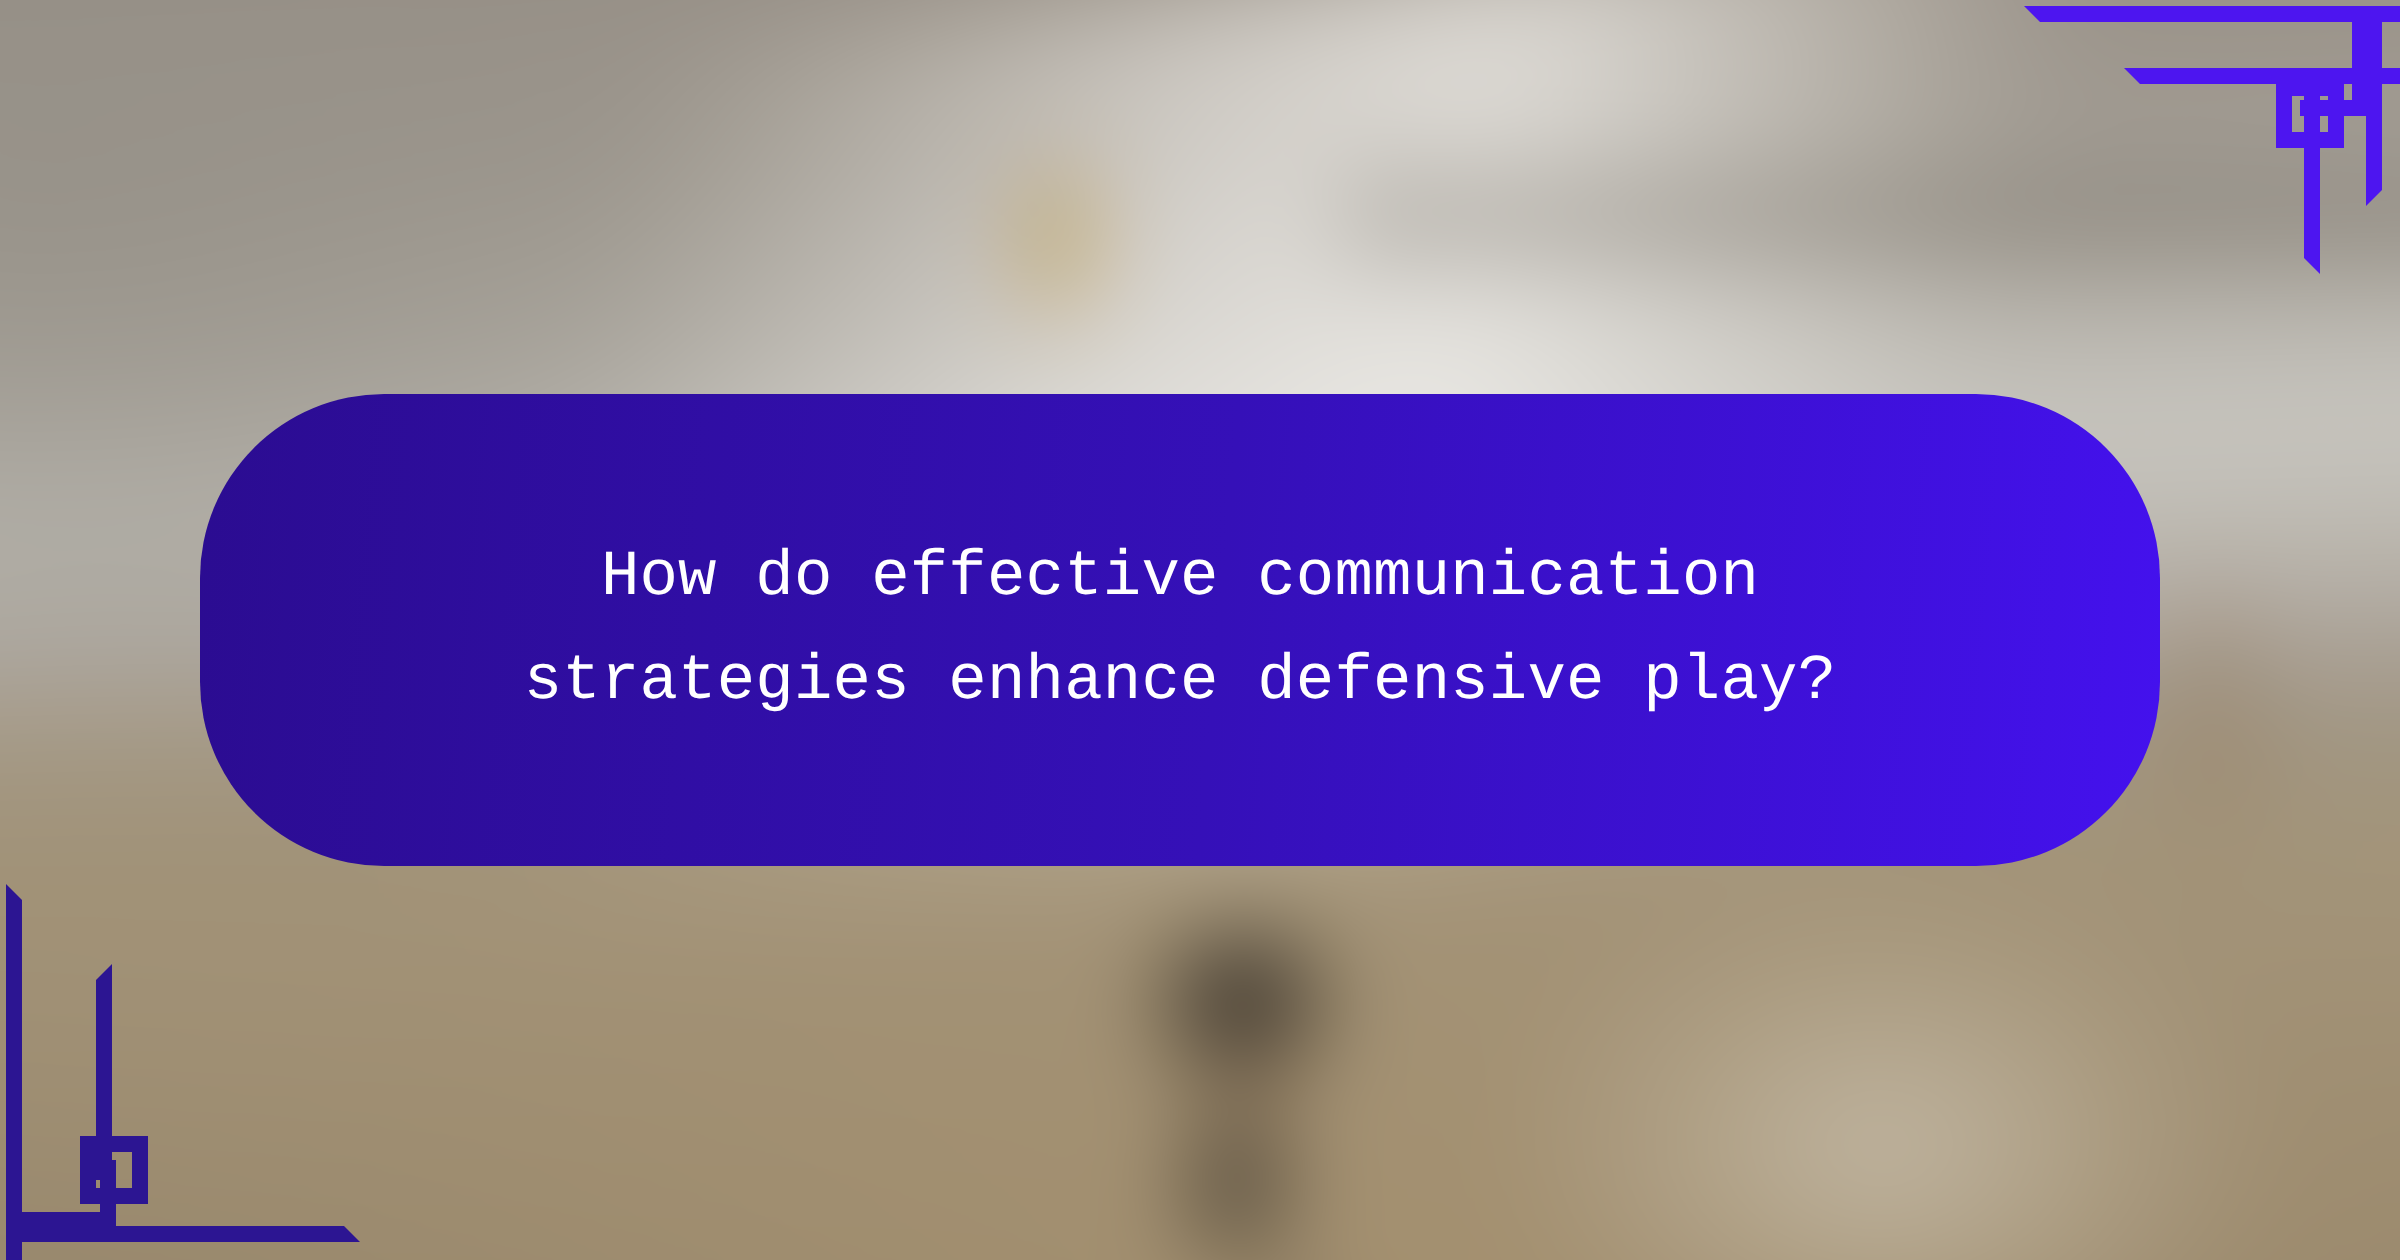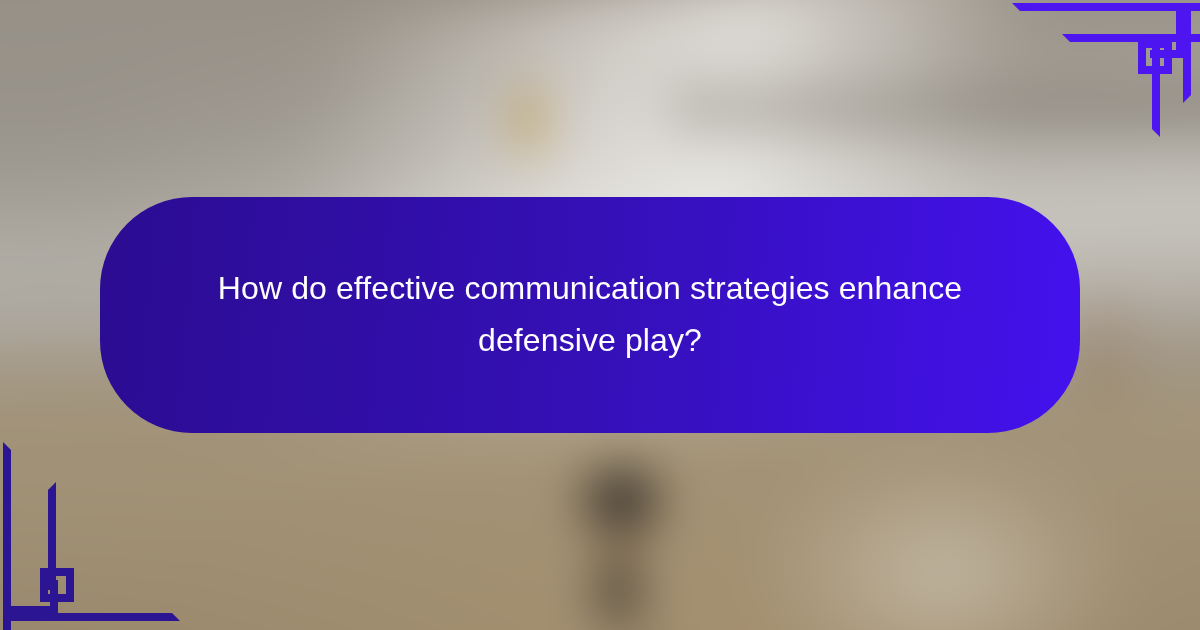--- a/index.html
+++ b/index.html
@@ -221,17 +221,17 @@
     <path d="M11,193 L11,201 L180,201 L172,193 Z" fill="#2c1592"></path>
 
     <path d="M11,186 L11,194 L58,194 L58,160 L50,160 L50,186 Z" fill="#2c1592"></path>
 
     <path d="M40,148 L74,148 L74,182 L40,182 Z M48,156 L48,174 L66,174 L66,156 Z" fill="#2c1592"></path>
 
     <path d="M48,162 L56,154 L56,170 L48,170 Z" fill="#2c1592"></path>
     <path d="M48,70 L56,62 L56,162 L48,162 Z" fill="#2c1592"></path>
   </svg>
 
-  <div class="banner" id="banner" style="background: linear-gradient(95deg, rgb(43, 12, 145) 0%, rgb(53, 16, 184) 52%, rgb(68, 17, 238) 100%); border-radius: 92px;">
+  <div class="banner" id="banner" style="background: linear-gradient(95deg, rgb(43, 12, 145) 0%, rgb(53, 16, 184) 52%, rgb(68, 17, 238) 100%); border-radius: 92px; font-family: Liberation Mono, monospace;">
     <h1 class="banner-title" style="color: rgb(255, 255, 255);">How do effective communication strategies enhance defensive play?</h1>
   </div>
 
 </div>
 
 </body></html>

